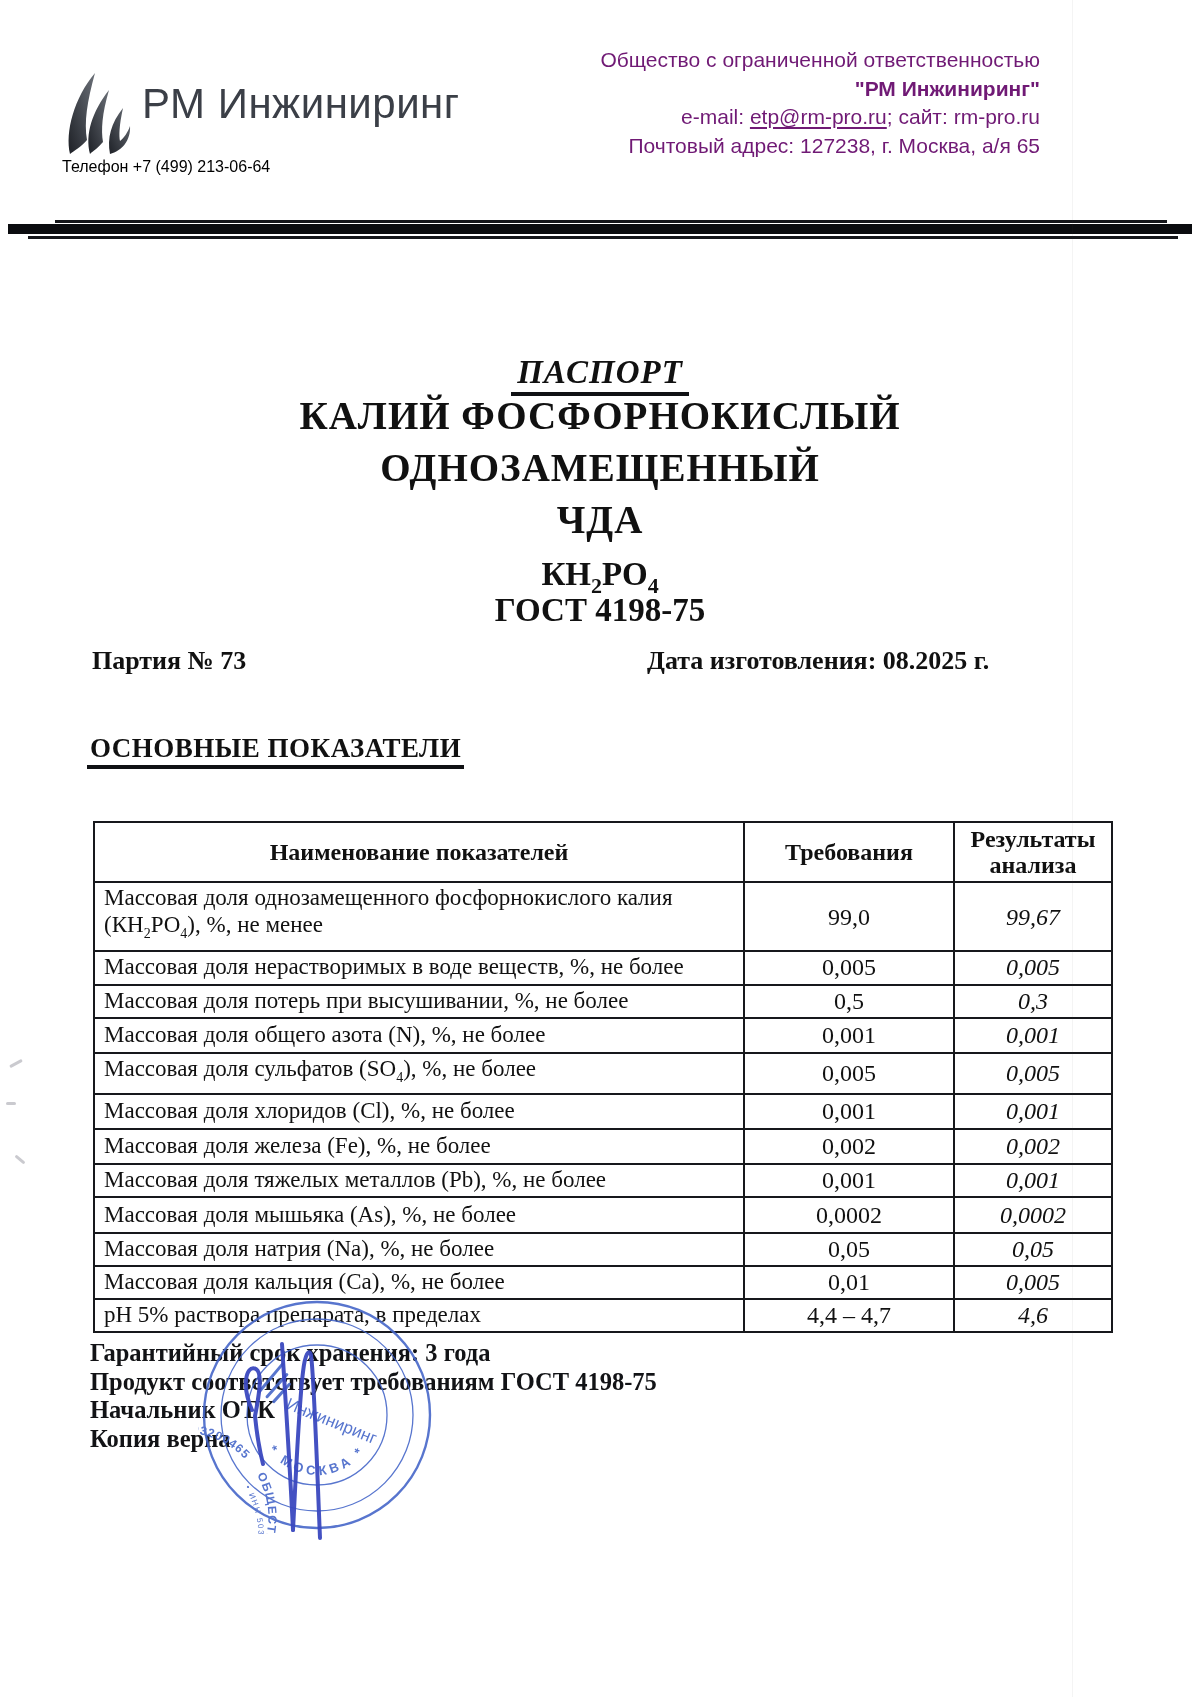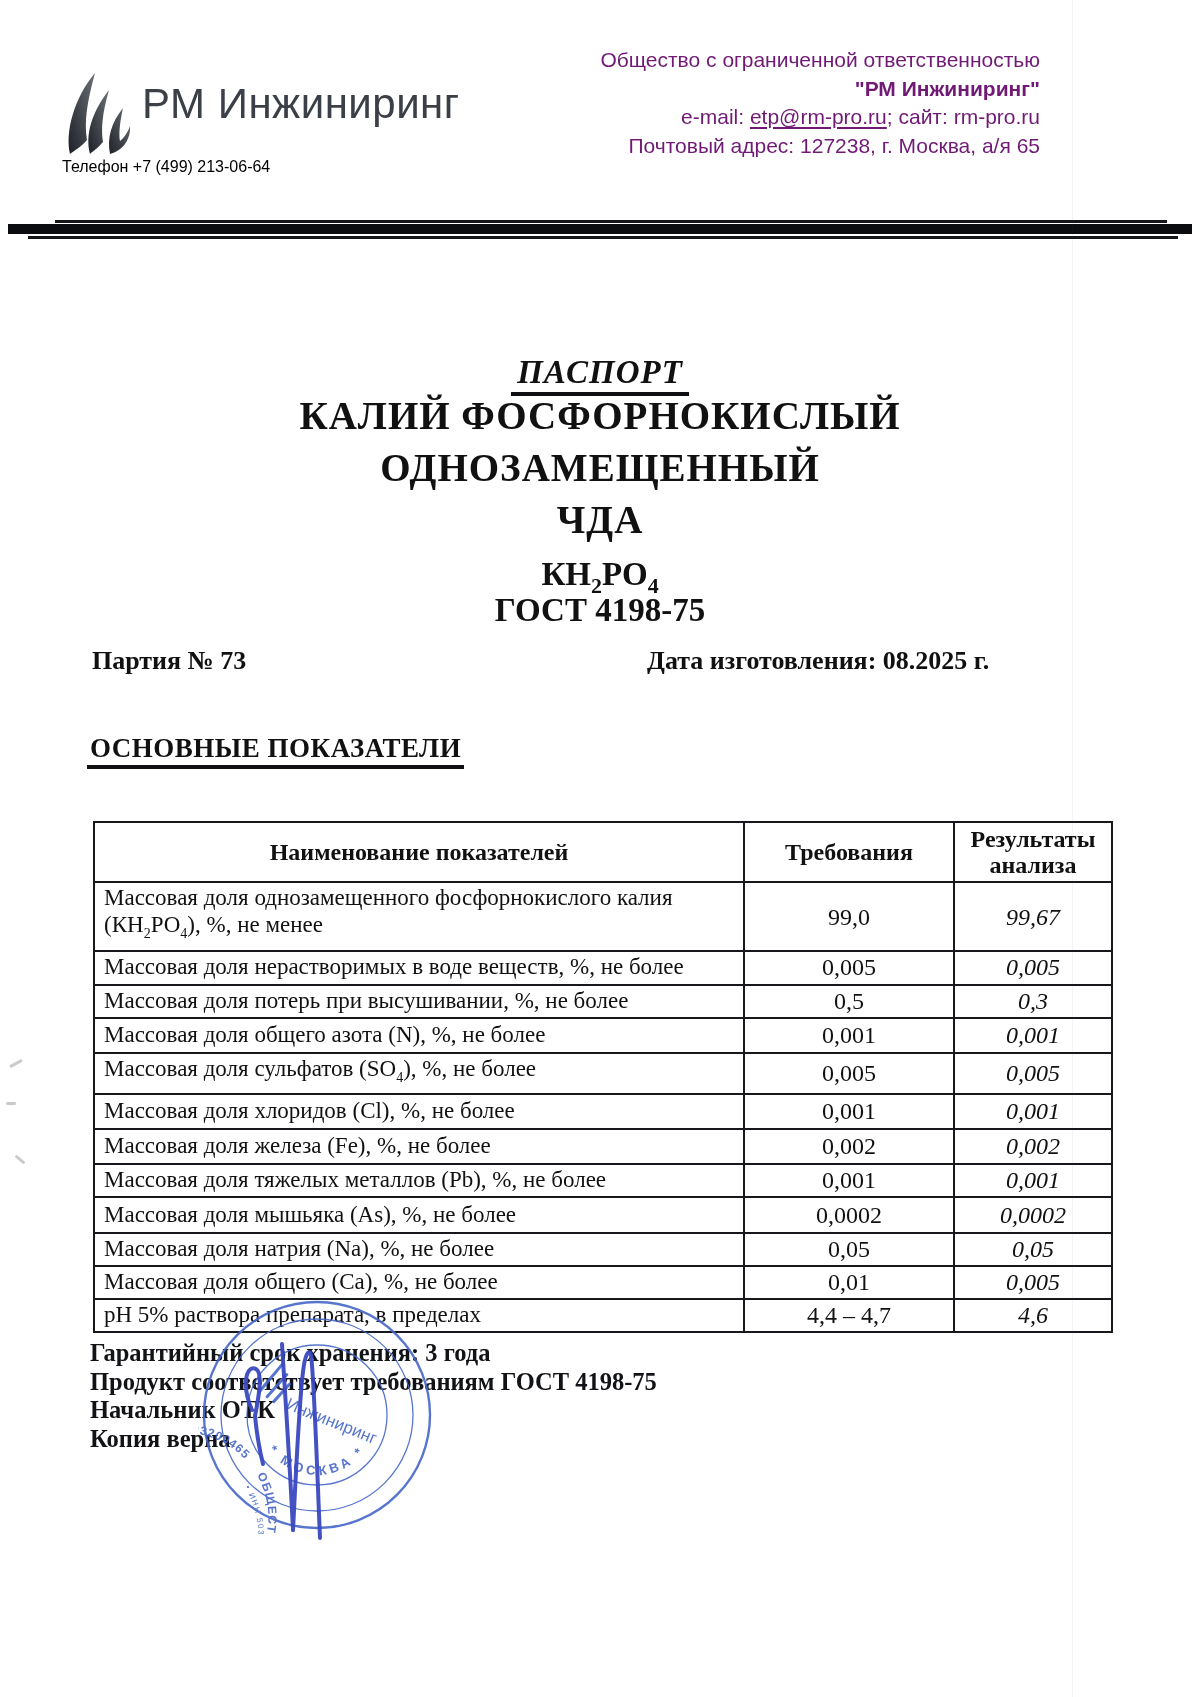--- a/index.html
+++ b/index.html
@@ -161,21 +161,21 @@
         <td class="name-cell"><span>Массовая доля мышьяка (As), %, не более</span></td>
         <td class="req-cell">0,0002</td>
         <td class="res-cell">0,0002</td>
       </tr>
       <tr style="height: 33px;">
         <td class="name-cell"><span>Массовая доля натрия (Na), %, не более</span></td>
         <td class="req-cell">0,05</td>
         <td class="res-cell">0,05</td>
       </tr>
       <tr style="height: 30px;">
-        <td class="name-cell"><span>Массовая доля общего (Са), %, не более</span></td>
+        <td class="name-cell"><span>Массовая доля кальция (Са), %, не более</span></td>
         <td class="req-cell">0,01</td>
         <td class="res-cell">0,005</td>
       </tr>
       <tr style="height: 31px;">
         <td class="name-cell"><span>рН 5% раствора препарата, в пределах</span></td>
         <td class="req-cell">4,4 – 4,7</td>
         <td class="res-cell">4,6</td>
       </tr>
     </tbody>
 </table>

